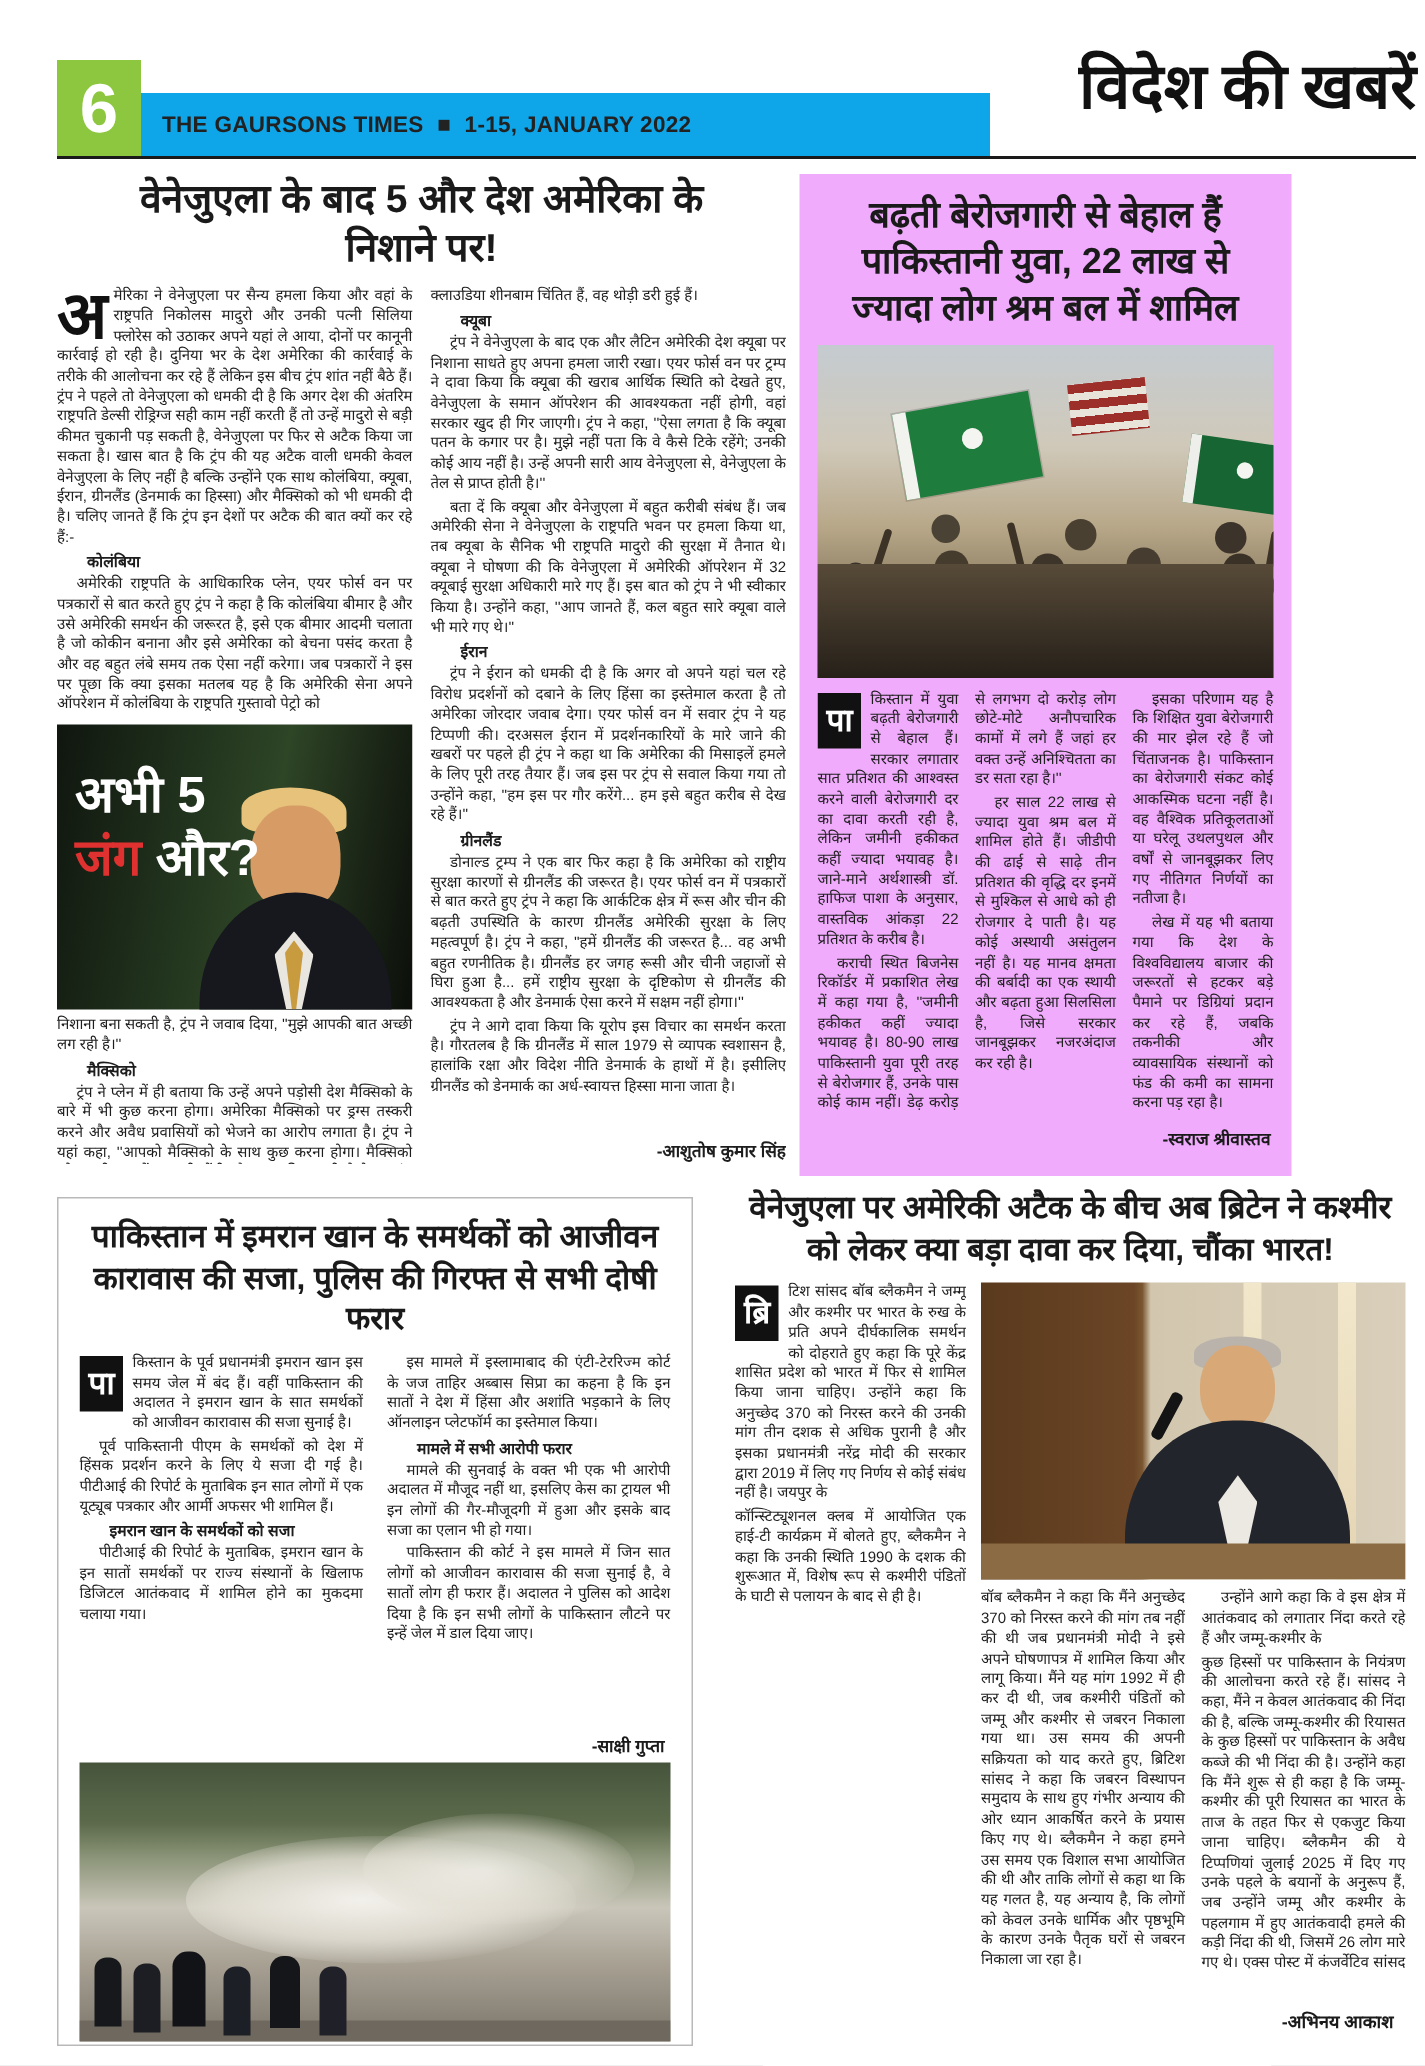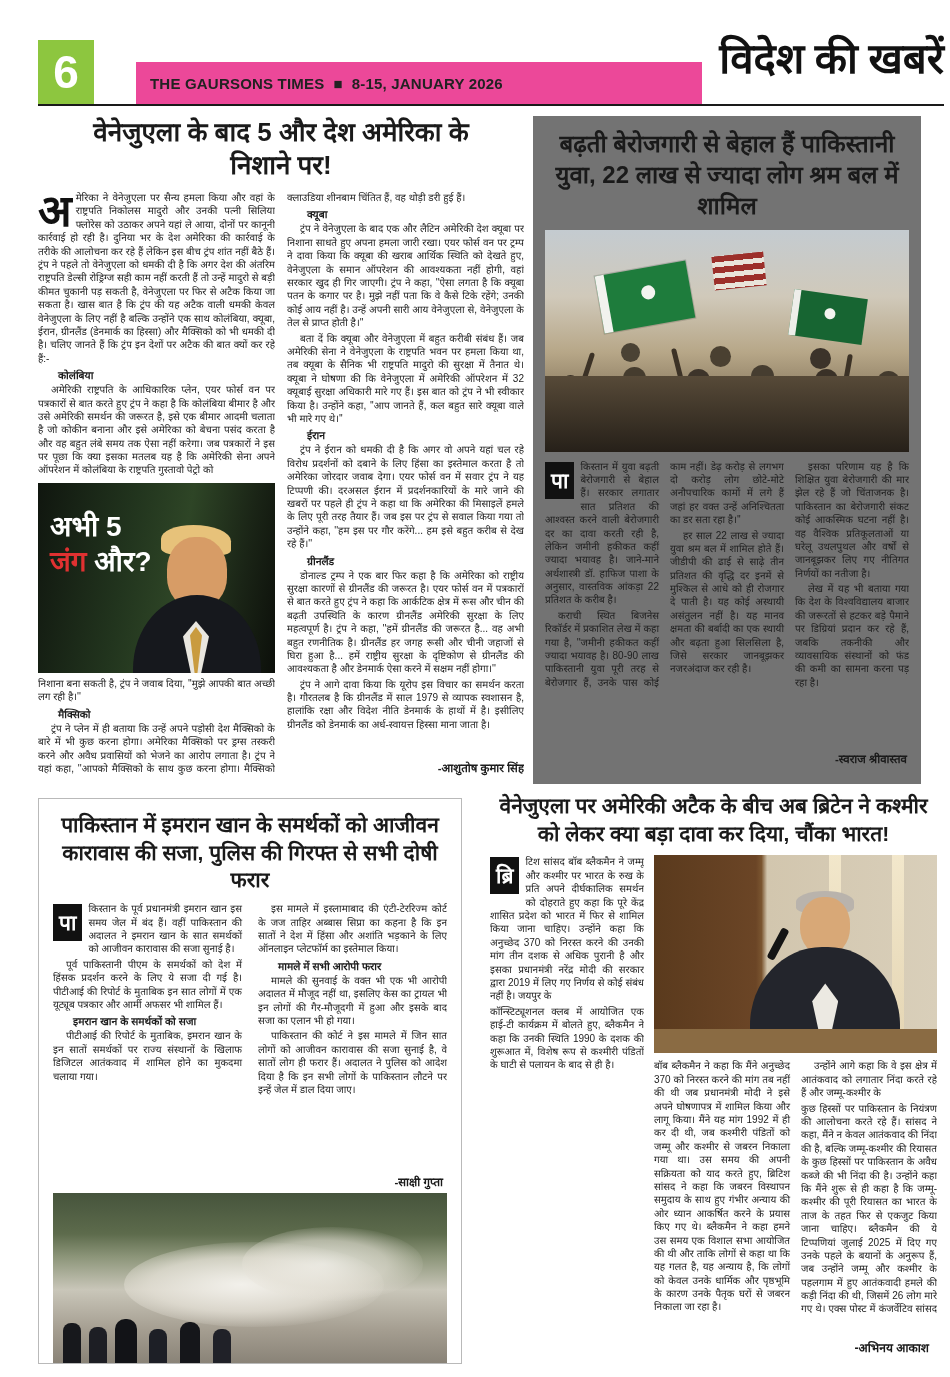--- a/index.html
+++ b/index.html
@@ -7,21 +7,21 @@
   body { font-family:"Liberation Sans","DejaVu Sans",sans-serif; }
   .page {
     position:relative; width:950px; height:1377px; margin:0 auto;
     background:#ffffff; overflow:hidden; color:#1a1a1a;
   }
   
   .pagenum-box { position:absolute; left:38px; top:40px; width:56px; height:64px;
     background:#8dc63f; display:flex; align-items:center; justify-content:center; }
   .pagenum { color:#fff; font-size:46px; font-weight:800; }
   .masthead-bar { position:absolute; left:94px; top:62px; width:566px; height:42px;
-    background:#ec4899; display:flex; align-items:center; padding-left:14px; gap:9px;margin-left:42px; }
+    background:#0ea5e9; display:flex; align-items:center; padding-left:14px; gap:9px; }
   .masthead-bar span { font-weight:700; font-size:15px; color:#222; letter-spacing:.2px; }
   .bullet { font-size:11px; }
   .section-title { position:absolute; right:6px; top:36px; font-size:42px; font-weight:800;
     color:#111; line-height:1.1;font-family:Liberation Serif, serif; }
   .header-rule { position:absolute; left:38px; top:104px; width:906px; height:2px; background:#1a1a1a; }
 
   
   .bodytxt { font-size:10px; line-height:1.34; text-align:justify; color:#1d1d1d; }
   .para { text-indent:13px; margin-bottom:2px; }
   .para.noind { text-indent:0; }
@@ -36,35 +36,35 @@
   
   .art1 { position:absolute; left:38px; top:116px; width:486px; height:668px; overflow:hidden; }
   .art1 h2 { font-size:26px; line-height:1.25; font-weight:800; text-align:center; margin:0 24px 10px; }
   .art1 .cols { display:flex; gap:12px; }
   .art1 .col { width:237px; height:585px; overflow:hidden; display:flex; flex-direction:column; }
   .art1 .coltext { flex:1; overflow:hidden; }
 
   .trump-img { position:relative; width:100%; height:190px; margin:6px 0 4px;
     background:linear-gradient(100deg,#10160f 0%,#22351e 38%,#2e4526 58%,#1a2416 82%,#0c0f0a 100%);
     overflow:hidden; }
-  .trump-cap { position:absolute; left:12px; top:26px; font-weight:800; font-size:28px; line-height:1.25; color:#fff; }
+  .trump-cap { position:absolute; left:12px; top:26px; font-weight:800; font-size:34px; line-height:1.25; color:#fff; }
   .trump-cap .red { color:#e03131; }
   .t-suit { position:absolute; right:14px; bottom:-8px; width:128px; height:86px; background:#16181d;
     border-radius:55% 55% 0 0 / 95% 95% 0 0; }
   .t-shirt { position:absolute; right:66px; bottom:0; width:26px; height:52px; background:#e9e6df;
     clip-path:polygon(50% 0,100% 30%,70% 100%,30% 100%,0 30%); }
   .t-tie { position:absolute; right:73px; bottom:0; width:12px; height:46px; background:#c99b3f;
     clip-path:polygon(50% 0,100% 18%,62% 100%,38% 100%,0 18%); }
   .t-head { position:absolute; right:48px; bottom:66px; width:60px; height:70px; background:#d79c66;
     border-radius:46% 46% 42% 42%; }
   .t-hair { position:absolute; right:44px; bottom:118px; width:70px; height:30px; background:#e7c27a;
     border-radius:60% 70% 20% 30%; }
 
   
-  .art2 { position:absolute; left:533px; top:116px; width:388px; height:668px; background:#737373;
+  .art2 { position:absolute; left:533px; top:116px; width:328px; height:668px; background:#f0abfc;
     padding:10px 12px; overflow:hidden; }
   .art2 h2 { font-size:24px; line-height:1.3; font-weight:800; text-align:center; margin:2px 6px 8px; }
   .protest-img { position:relative; width:100%; height:222px; overflow:hidden;
     background:linear-gradient(180deg,#c4cbd0 0%,#d0c9ba 30%,#b7a788 55%,#8a7a60 75%,#55493a 100%); }
   .crowd-band { position:absolute; bottom:0; width:100%; height:34%;
     background:linear-gradient(180deg,#574a38,#262019); }
   .crowd-heads { position:absolute; bottom:62px; left:18px; width:15px; height:15px; border-radius:50%;
     background:#3a3228;
     box-shadow: 32px 6px 0 3px #2e2a22, 64px -4px 0 4px #453c2e, 96px 8px 0 2px #2b2620,
       128px -2px 0 4px #3d342a, 160px 6px 0 3px #28231d, 192px -6px 0 4px #463d30,
@@ -81,21 +81,21 @@
   .flag-dot { position:absolute; border-radius:50%; background:#f4f4f0; }
   .arm { position:absolute; width:5px; height:34px; background:#3c3226; border-radius:3px; }
   .art2 .txtcols { margin-top:8px; height:286px; overflow:hidden; columns:3; column-gap:11px; }
   .art2 .byline { margin-top:5px; padding-right:2px; }
 
   
   .art3 { position:absolute; left:38px; top:798px; width:424px; height:566px; background:#fff;
     border:1px solid #b9b9b9; padding:12px 14px; overflow:hidden; }
   .art3 h2 { font-size:21px; line-height:1.32; font-weight:800; text-align:center; margin:0 8px 8px; }
   .art3 .txtcols { columns:2; column-gap:16px; height:252px; overflow:hidden; }
-  .art3 .byline { margin:20px 4px 4px 0; }
+  .art3 .byline { margin:2px 4px 4px 0; }
   .riot-img { position:relative; width:100%; height:186px; overflow:hidden; margin-top:2px;
     background:linear-gradient(180deg,#46543c 0%,#5d6b4c 22%,#8b9478 34%,#c9c6b9 52%,#a49d90 74%,#7c766b 100%); }
   .smoke { position:absolute; left:18%; top:26%; width:66%; height:46%; border-radius:50%;
     background:radial-gradient(ellipse at 45% 50%, rgba(245,243,238,.95) 0%, rgba(230,226,216,.75) 45%, rgba(220,215,202,0) 75%); }
   .smoke.s2 { left:48%; top:18%; width:46%; height:40%; opacity:.8; }
   .cops { position:absolute; bottom:10px; left:10px; width:18px; height:46px; border-radius:8px 8px 0 0;
     background:#17181c;
     box-shadow: 26px 4px 0 0 #1d1e24, 54px -2px 0 2px #121317, 86px 6px 0 0 #1d1f26,
       118px 0px 0 1px #15161a, 150px 6px 0 0 #202128; }
   .street { position:absolute; bottom:0; width:100%; height:14px; background:#6e685e; }
@@ -130,21 +130,21 @@
 <body>
 
 <div class="page">
 
   <div class="pagenum-box">
     <span class="pagenum">6</span>
   </div>
   <div class="masthead-bar">
     <span>THE GAURSONS TIMES</span>
     <span class="bullet">■</span>
-    <span>8-15, JANUARY 2026</span>
+    <span>1-15, JANUARY 2022</span>
   </div>
   <div class="section-title">विदेश की खबरें</div>
   <div class="header-rule"></div>
 
   <div class="art1">
     <h2>वेनेजुएला के बाद 5 और देश अमेरिका के निशाने पर!</h2>
     <div class="cols bodytxt">
       <div class="col">
         <div class="coltext">
           <div class="para noind">

